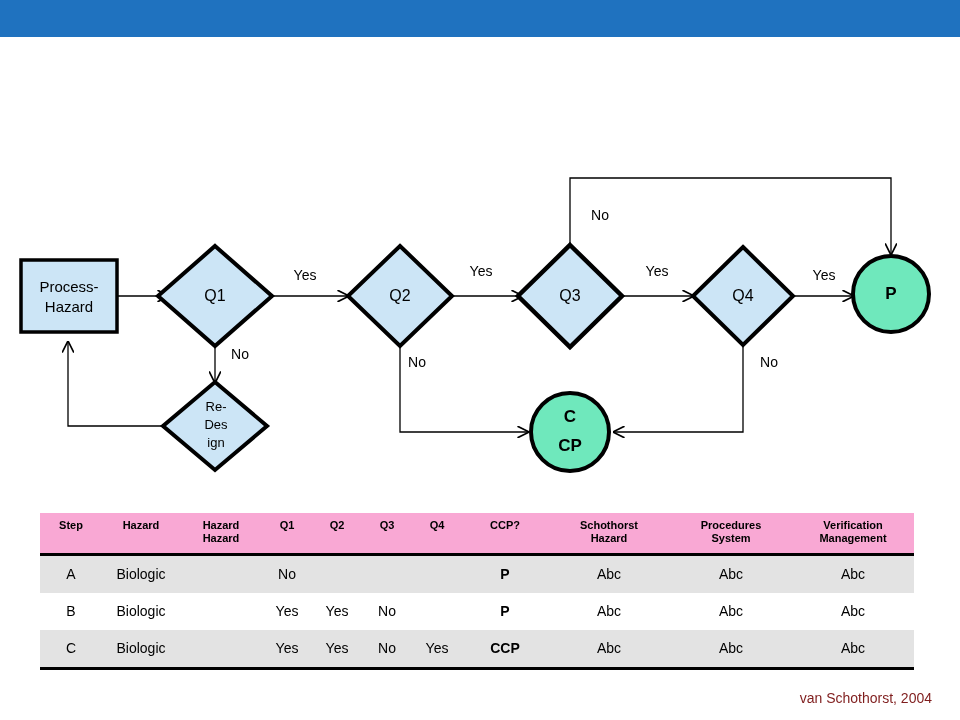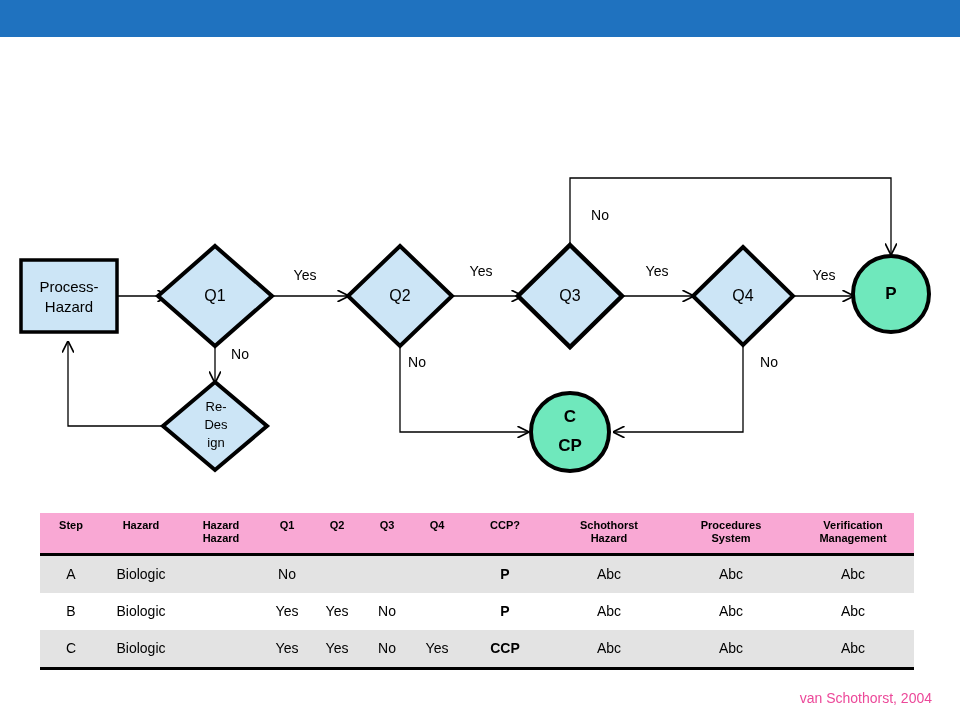--- a/index.html
+++ b/index.html
@@ -103,21 +103,21 @@
   col.c-hazard { width: 78px; }
   col.c-control { width: 82px; }
   col.c-q { width: 50px; }
   col.c-ccp { width: 86px; }
   col.c-wide { width: 122px; }
   
   #source-note {
     position: absolute;
     right: 28px; bottom: 14px;
     font-size: 14px;
-    color: #ec4899;
+    color: #7f1d1d;
     font-family: "Liberation Sans", sans-serif;
     white-space: nowrap;
   }
 </style>
 </head>
 <body>
 
 <div id="slide">
 
   <div id="top-banner"></div>

